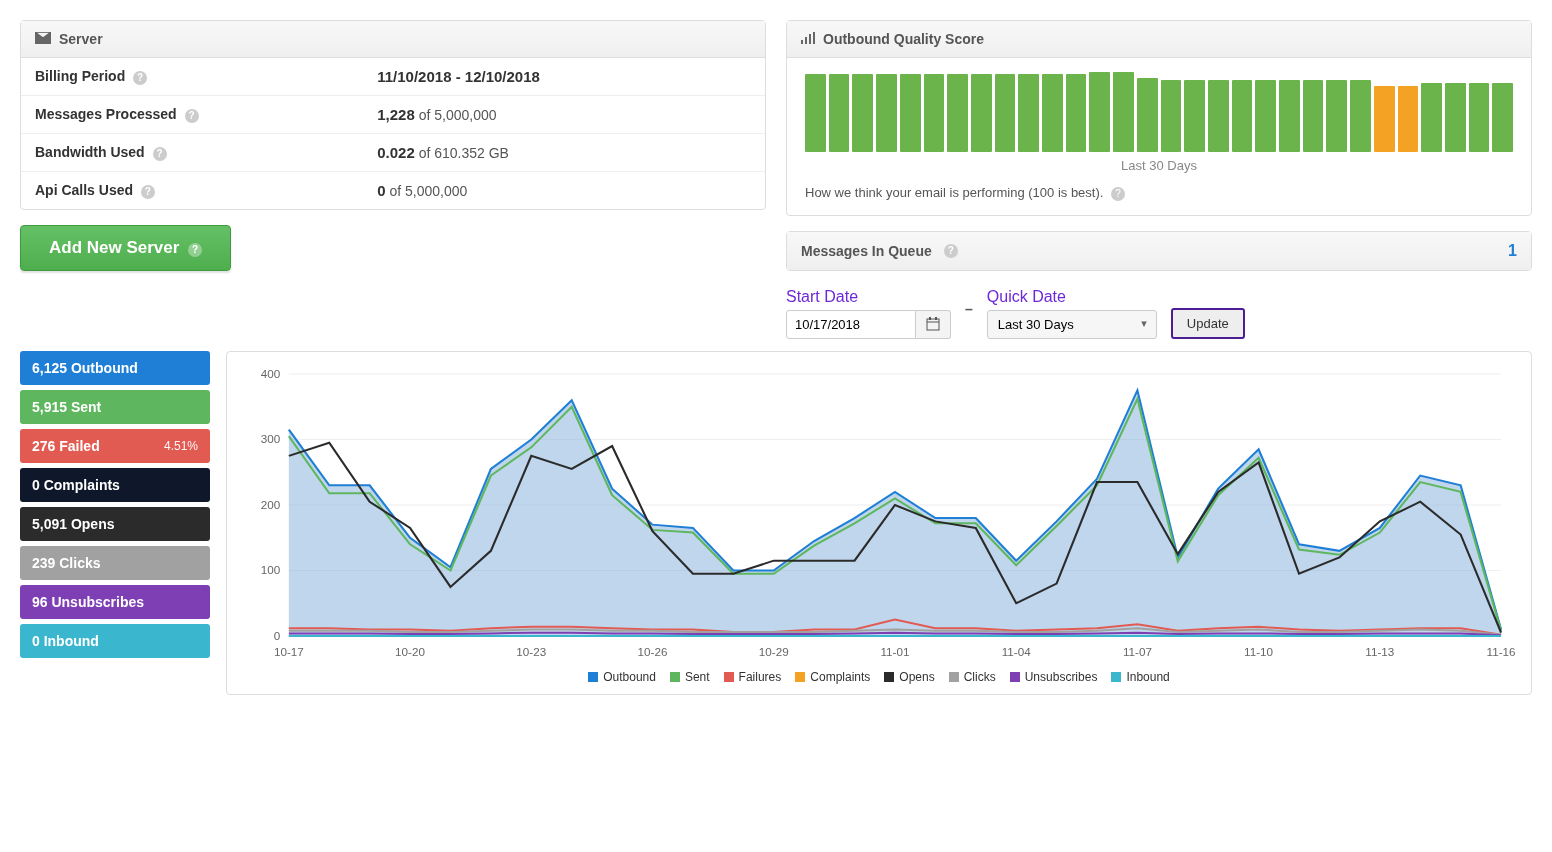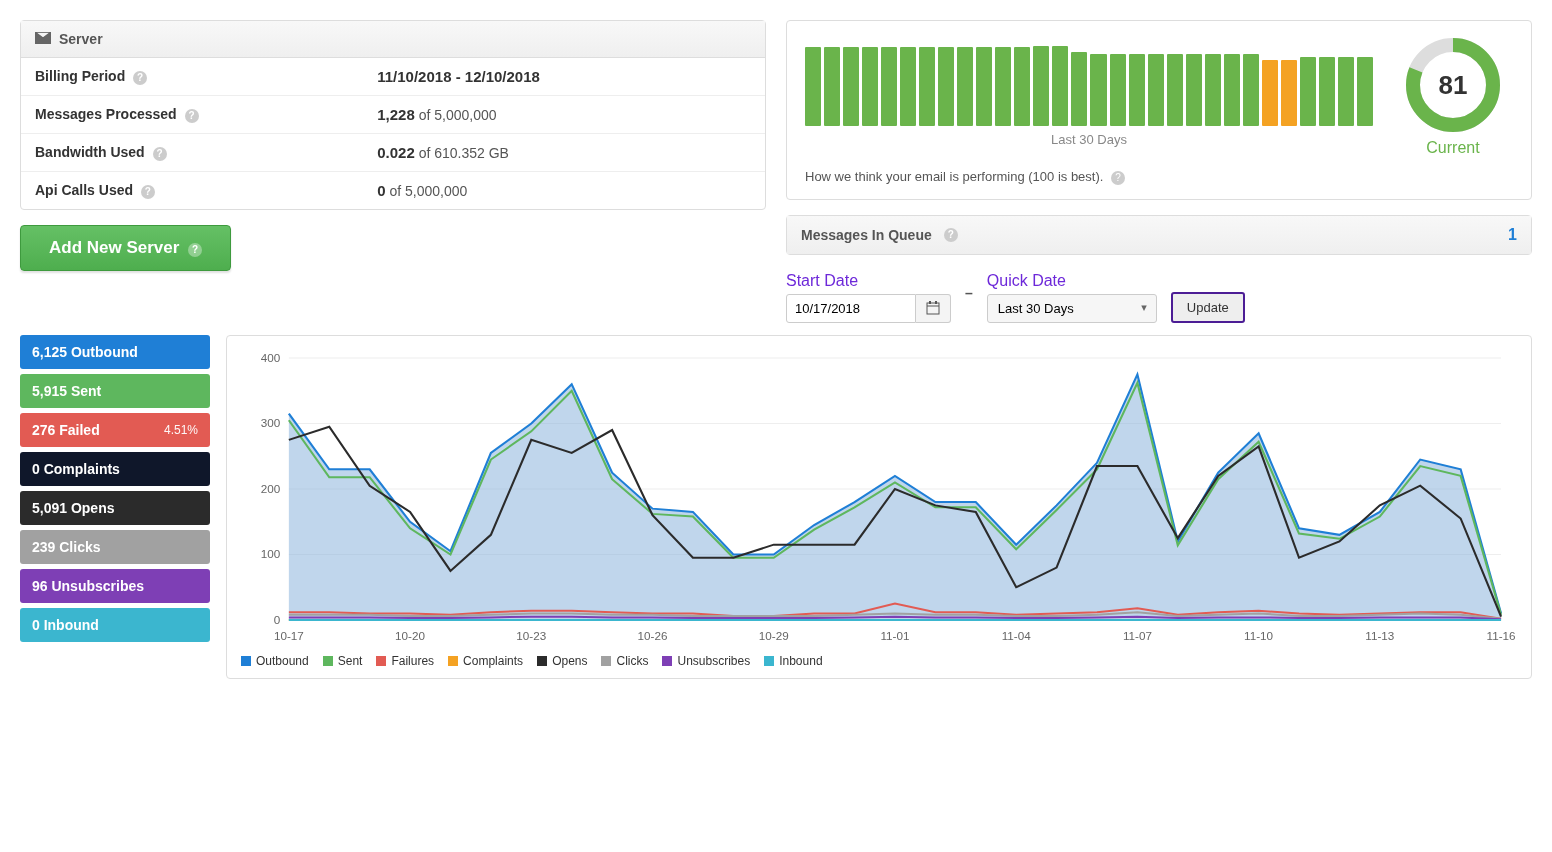--- a/index.html
+++ b/index.html
@@ -54,21 +54,21 @@
 
 .stats-row { display:flex; gap:16px; max-width:1512px; margin:12px auto 0; }
 .stat-col { width:190px; display:flex; flex-direction:column; gap:5px; }
 .stat-badge { color:#fff; padding:9px 12px; border-radius:3px; font-weight:bold; font-size:14px; display:flex; justify-content:space-between; align-items:center; cursor:pointer; }
 .stat-badge .pct { font-size:12px; font-weight:normal; opacity:0.95; }
 .c-blue{background:#1f7fd6;} .c-green{background:#5eb75e;} .c-red{background:#e25b53;} .c-orange{background:#0f172a;}
 .c-black{background:#2b2b2b;} .c-gray{background:#a1a1a1;} .c-purple{background:#7e3fb5;} .c-teal{background:#3bb6cf;}
 
 .chart-panel { flex:1; border:1px solid #ddd; border-radius:4px; padding:12px 14px 6px; min-width:0; }
 .chart-svg { width:100%; height:300px; display:block; }
-.legend { display:flex; flex-wrap:wrap; gap:14px; justify-content:flex-start; font-size:12px; color:#333; padding:6px 0 4px; }
+.legend { display:flex; flex-wrap:wrap; gap:14px; justify-content:center; font-size:12px; color:#333; padding:6px 0 4px; }
 .legend span { display:inline-flex; align-items:center; gap:5px; }
 .legend i { width:10px; height:10px; display:inline-block; }
 
 .axis-text { font-size:11px; fill:#666; }
 .grid-line { stroke:#eee; stroke-width:1; }
 </style>
 </head>
 <body>
 
 <div class="dashboard">
@@ -110,20 +110,33 @@
         </table>
     </div>
     <button class="btn-green">
       <span>Add New Server</span>
       <span class="help-icon" style="background:rgba(255,255,255,0.35);">?</span>
     </button>
   </div>
 
   <div class="col-right">
     <div class="panel">
+      <div class="panel-header">
+        <div class="panel-header-left">
+          <span>
+            <svg width="14" height="12" viewBox="0 0 14 12">
+                <rect x="0" y="8" width="2" height="4" fill="#666"></rect>
+                <rect x="4" y="5" width="2" height="7" fill="#666"></rect>
+                <rect x="8" y="2" width="2" height="10" fill="#666"></rect>
+                <rect x="12" y="0" width="2" height="12" fill="#666"></rect>
+              </svg>
+          </span>
+          <span>Outbound Quality Score</span>
+        </div>
+      </div>
       <div class="quality-body">
         <div class="bars-wrap">
           <div class="bars" id="quality-bars">
               <div style="height: 98%;"></div>
               <div style="height: 98%;"></div>
               <div style="height: 98%;"></div>
               <div style="height: 98%;"></div>
               <div style="height: 98%;"></div>
               <div style="height: 98%;"></div>
               <div style="height: 98%;"></div>
@@ -145,30 +158,20 @@
               <div style="height: 90%;"></div>
               <div style="height: 90%;"></div>
               <div class="warn" style="height: 82%;"></div>
               <div class="warn" style="height: 82%;"></div>
               <div style="height: 86%;"></div>
               <div style="height: 86%;"></div>
               <div style="height: 86%;"></div>
               <div style="height: 86%;"></div>
             </div>
           <div class="bars-label">Last 30 Days</div>
-        </div>
-        <div class="donut-wrap">
-          <div class="donut">
-            <svg width="100" height="100" viewBox="0 0 100 100">
-              <circle cx="50" cy="50" r="40" fill="none" stroke="#ddd" stroke-width="14"></circle>
-              <circle id="donut-arc" cx="50" cy="50" r="40" fill="none" stroke="#6ab44b" stroke-width="14" stroke-dasharray="203.57520395261858 251.32741228718345" stroke-dashoffset="0"></circle>
-            </svg>
-            <div class="donut-text">81</div>
-          </div>
-          <div class="donut-label">Current</div>
         </div>
       </div>
       <div class="quality-note">
         <span>How we think your email is performing (100 is best).</span>
         <span class="help-icon">?</span>
       </div>
     </div>
 
     <div class="panel">
       <div class="panel-header" style="border-bottom:none;text-align:right;">

